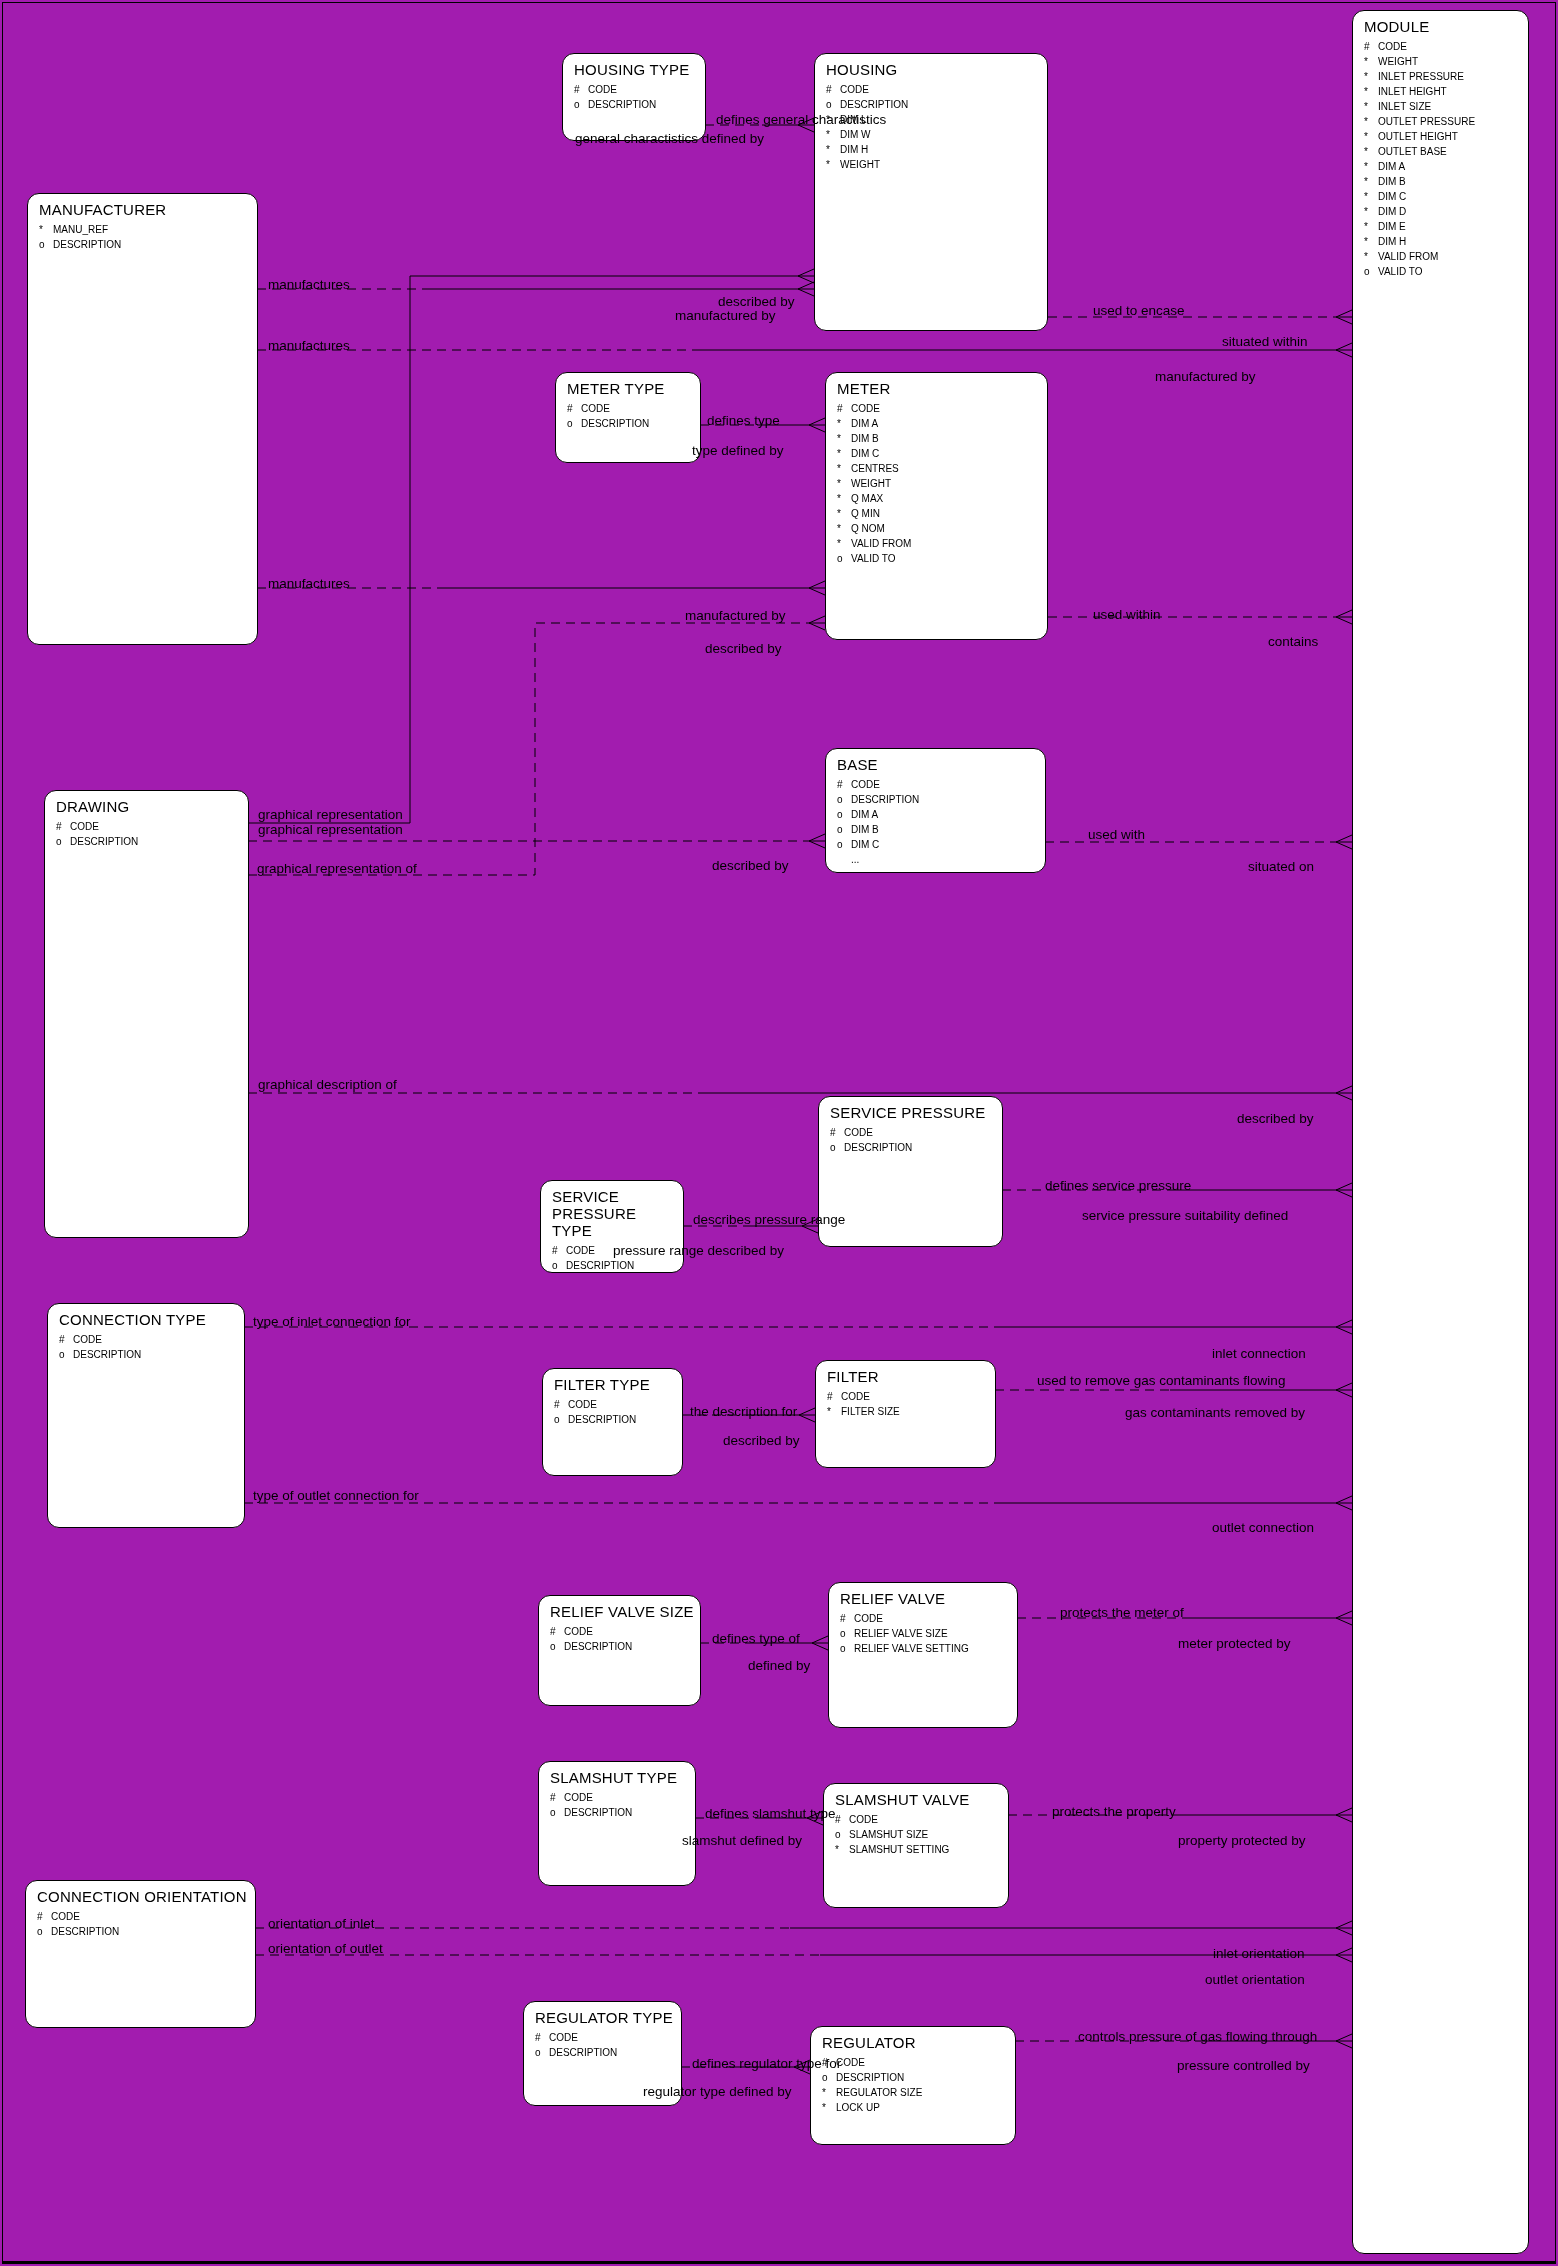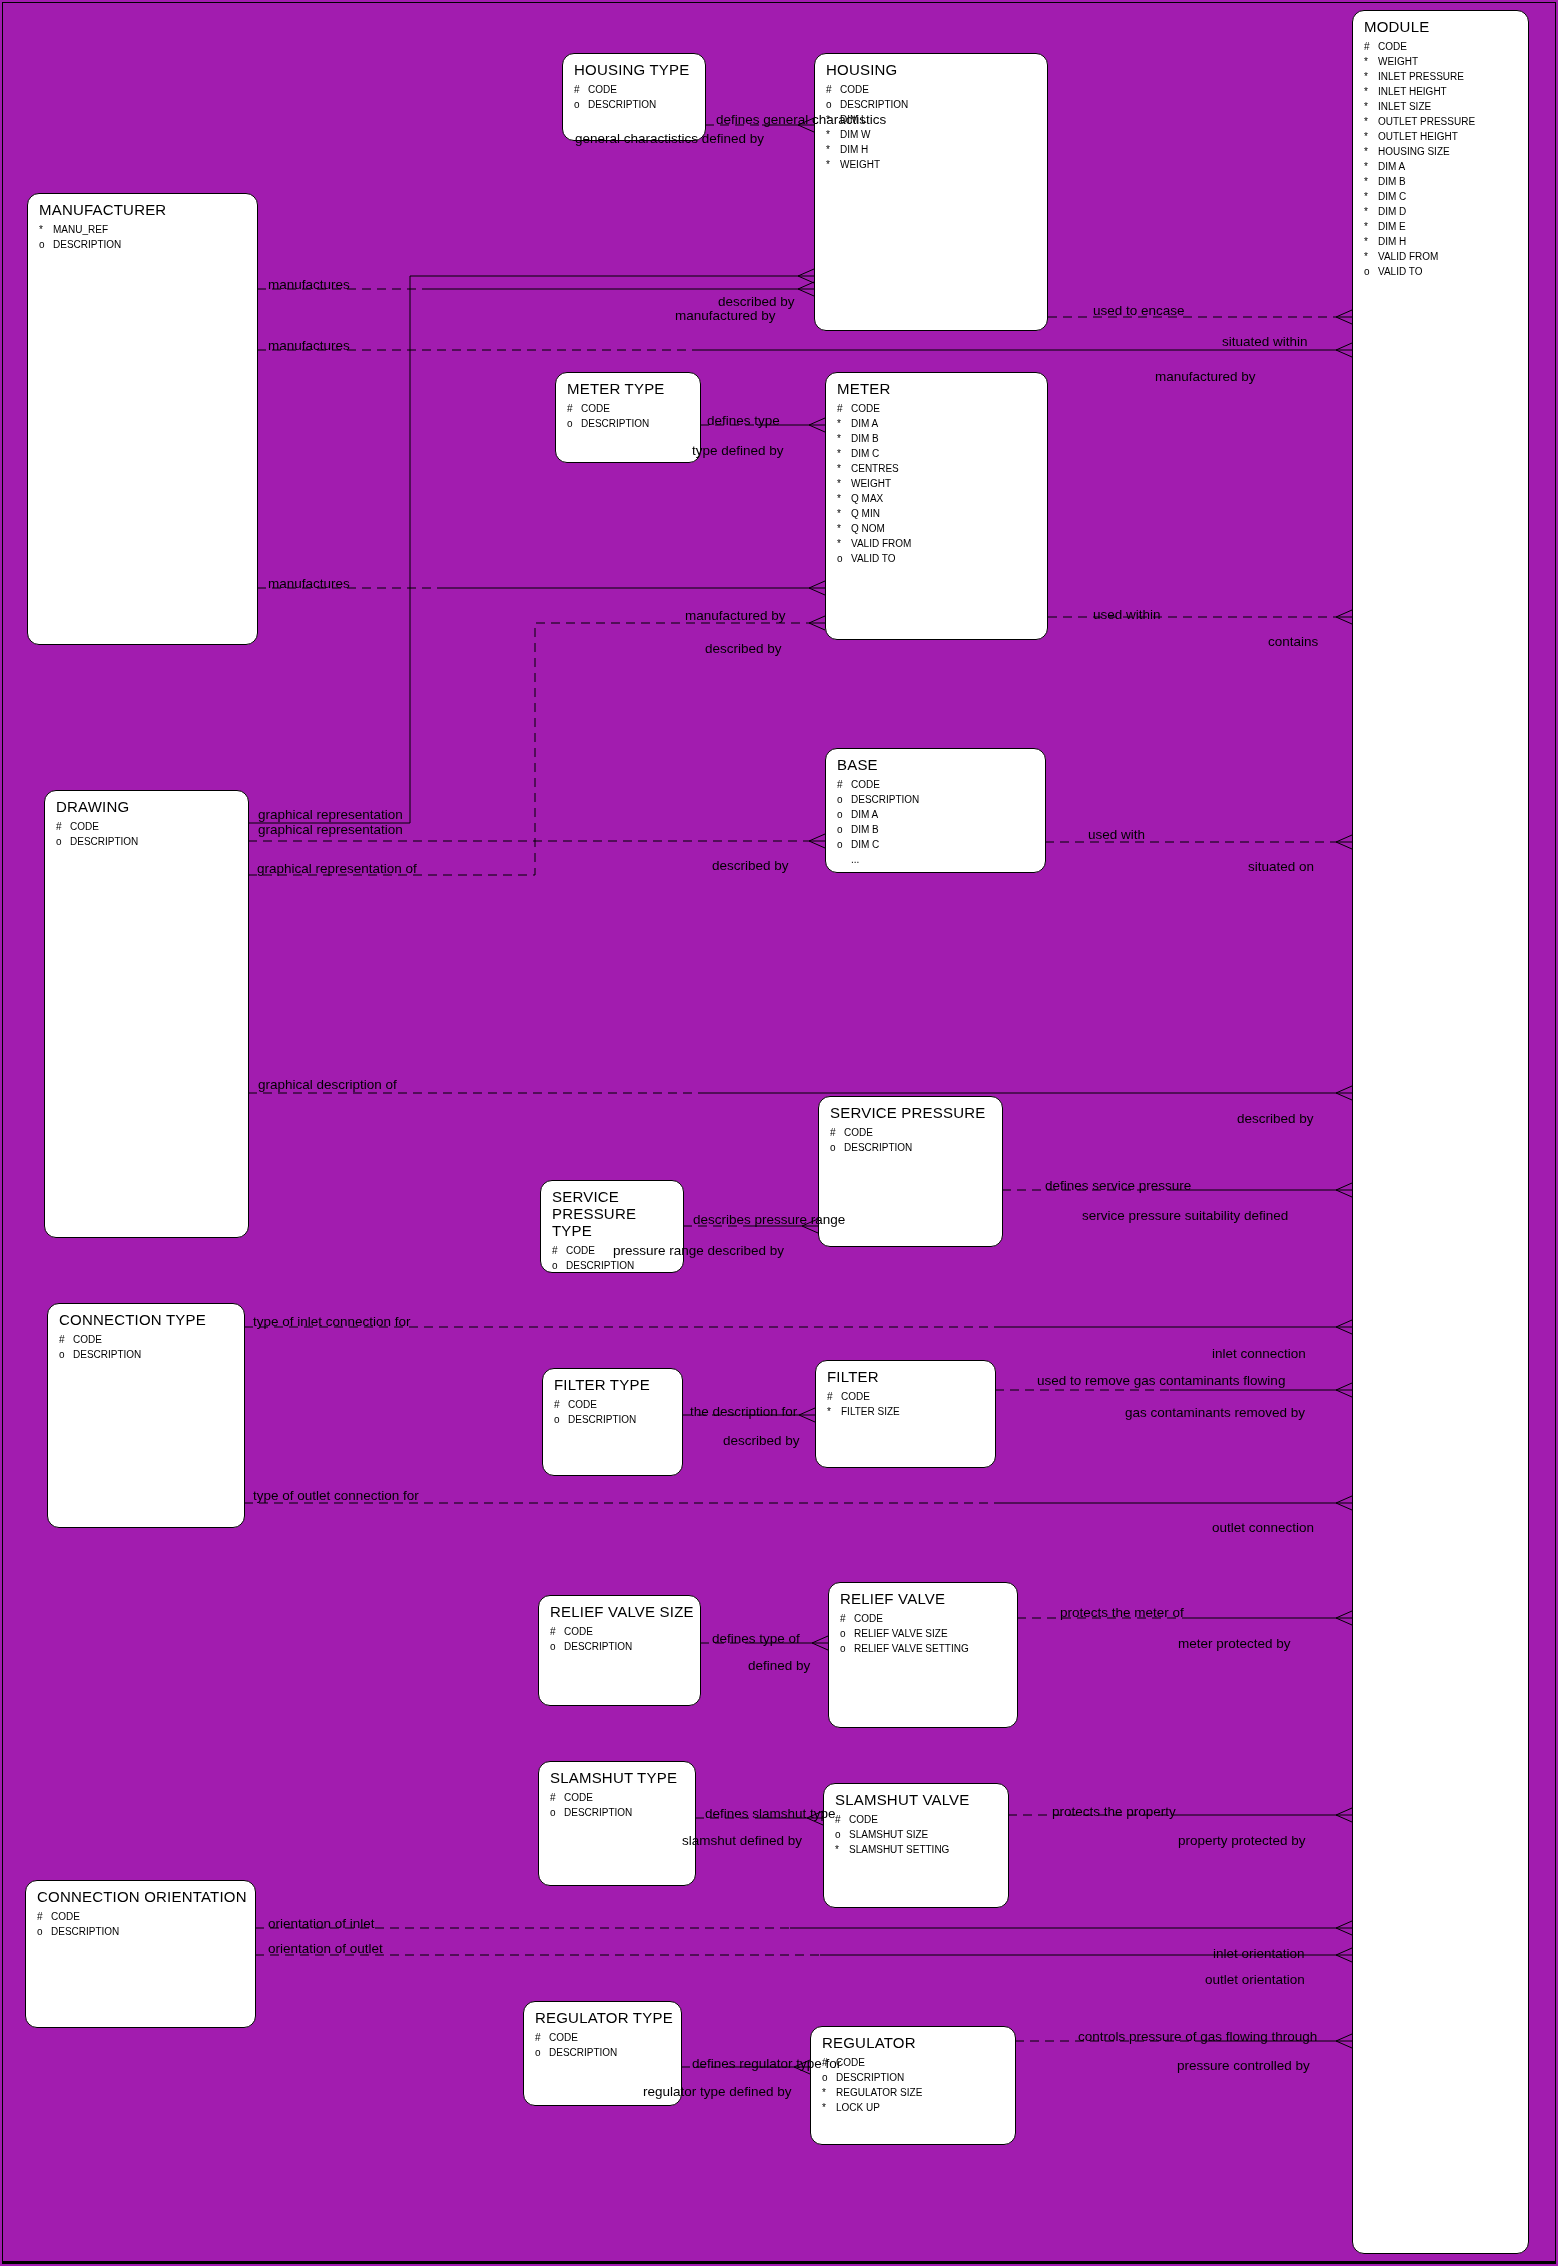--- a/index.html
+++ b/index.html
@@ -55,21 +55,21 @@
         <div class="er">
           <span class="sy">*</span>
           <span>OUTLET PRESSURE</span>
         </div>
         <div class="er">
           <span class="sy">*</span>
           <span>OUTLET HEIGHT</span>
         </div>
         <div class="er">
           <span class="sy">*</span>
-          <span>HOUSING SIZE</span>
+          <span>OUTLET BASE</span>
         </div>
         <div class="er">
           <span class="sy">*</span>
           <span>DIM A</span>
         </div>
         <div class="er">
           <span class="sy">*</span>
           <span>DIM B</span>
         </div>
         <div class="er">

